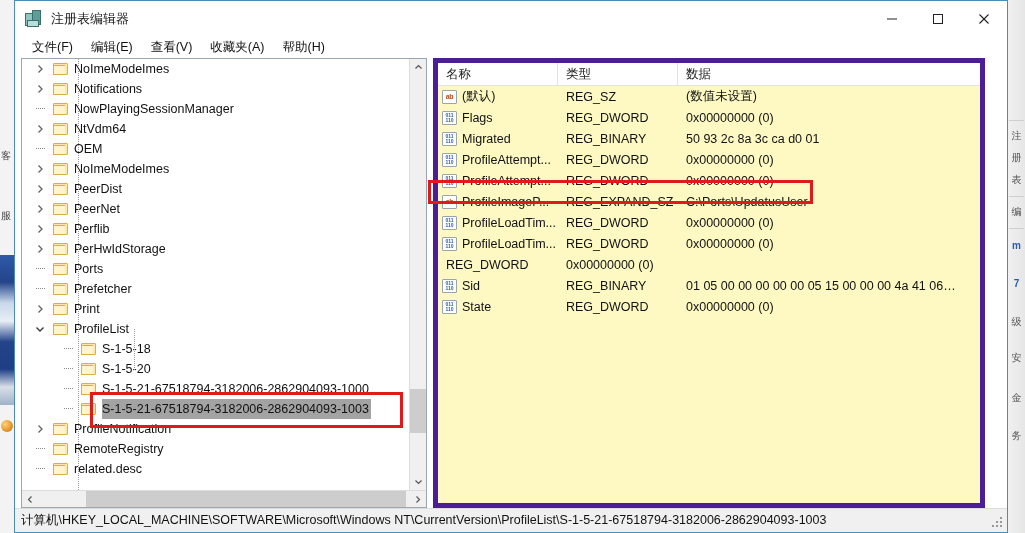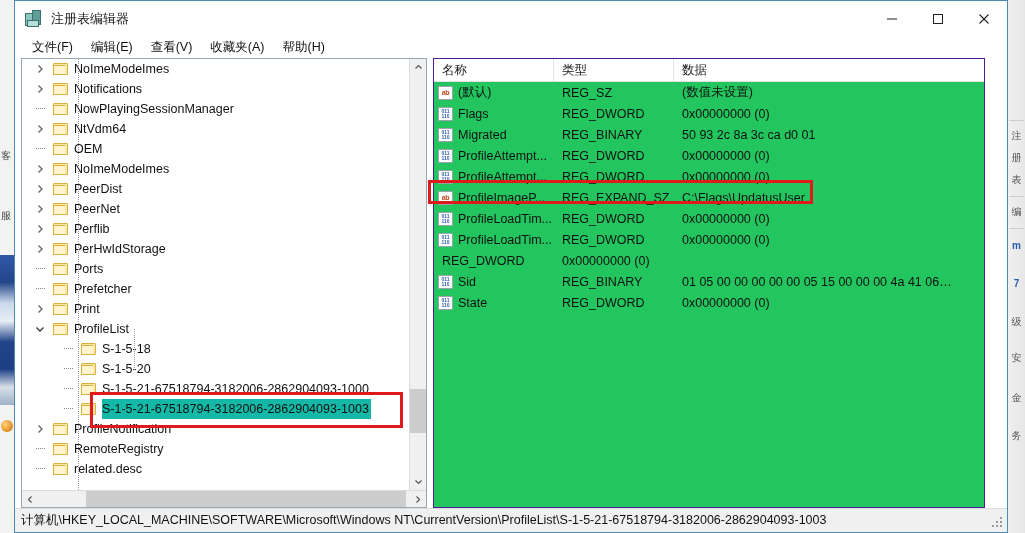--- a/index.html
+++ b/index.html
@@ -181,22 +181,22 @@
     position: relative;
     overflow: hidden;
   }
   .pane-splitter {
     width: 6px;
     background: #ffffff;
   }
   .pane-right {
     flex: 1 1 auto;
     margin-right: 6px;
-    background: #22c55e;
-    border: 1px solid #4c1d95;
+    background: #fef9c3;
+    border: 5px solid #4c1d95;
     box-sizing: border-box;
     display: flex;
     flex-direction: column;
     overflow: hidden;
     position: relative;
   }
 
   
   .tree-viewport {
     flex: 1 1 auto;
@@ -211,21 +211,21 @@
   .tree-row {
     height: 20px;
     display: flex;
     align-items: center;
     white-space: nowrap;
     position: relative;
     font-size: 12.5px;
     color: #111;
   }
   .tree-row.selected .tree-label-bg {
-    background: #14b8a6;
+    background: #a3a3a3;
   }
   .tree-indent { flex: 0 0 auto; height: 20px; }
   .tree-twisty {
     width: 16px; height: 20px;
     flex: 0 0 auto;
     display: flex; align-items: center; justify-content: center;
   }
   .tree-twisty svg { display: block; }
   .tree-dots {
     width: 16px; height: 20px; flex: 0 0 auto;
@@ -880,21 +880,21 @@
             <div class="lv-cell c-data">0x00000000 (0)</div>
           </div>
           <div class="lv-row">
             <div class="lv-cell c-name">
               <div class="val-icon ab">
                 <span class="txt">ab</span>
               </div>
               <span class="val-name-text">ProfileImageP...</span>
             </div>
             <div class="lv-cell c-type">REG_EXPAND_SZ</div>
-            <div class="lv-cell c-data">C:\Flags\UpdatusUser</div>
+            <div class="lv-cell c-data">C:\Ports\UpdatusUser</div>
           </div>
           <div class="lv-row">
             <div class="lv-cell c-name">
               <div class="val-icon bin">
                 <span class="txt">
                   <span>011</span>
                   <span>110</span>
                 </span>
               </div>
               <span class="val-name-text">ProfileLoadTim...</span>

